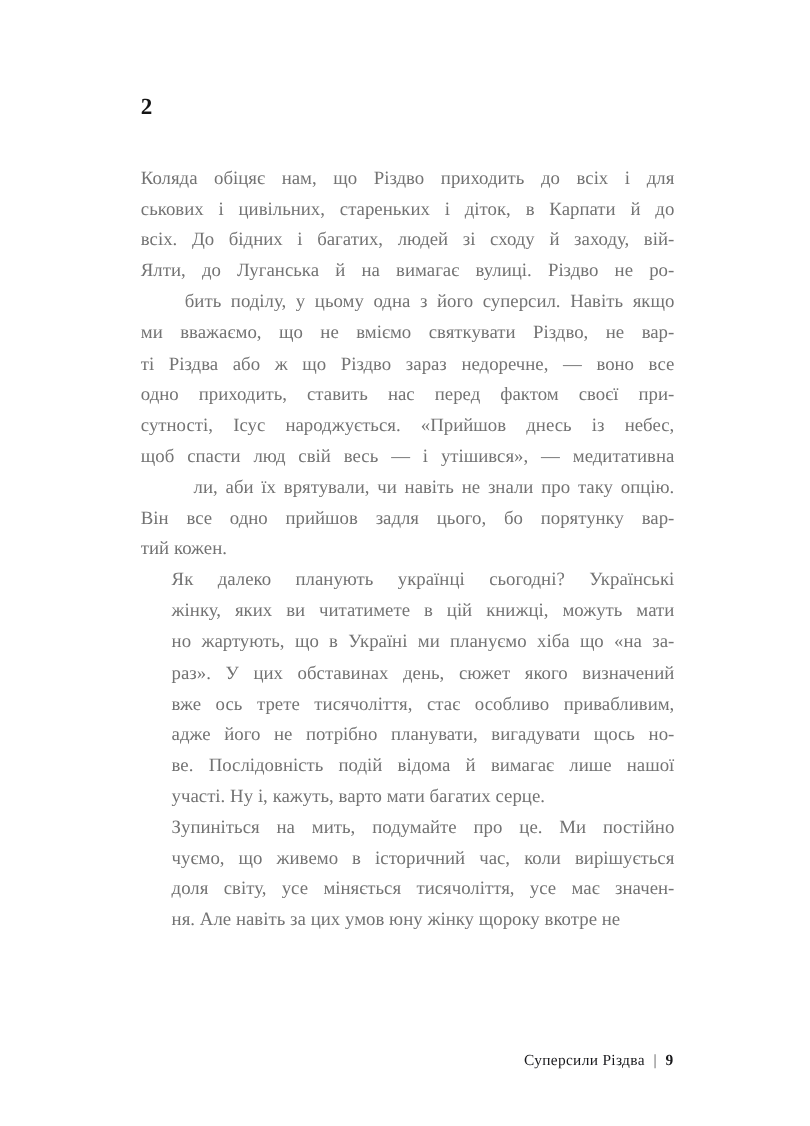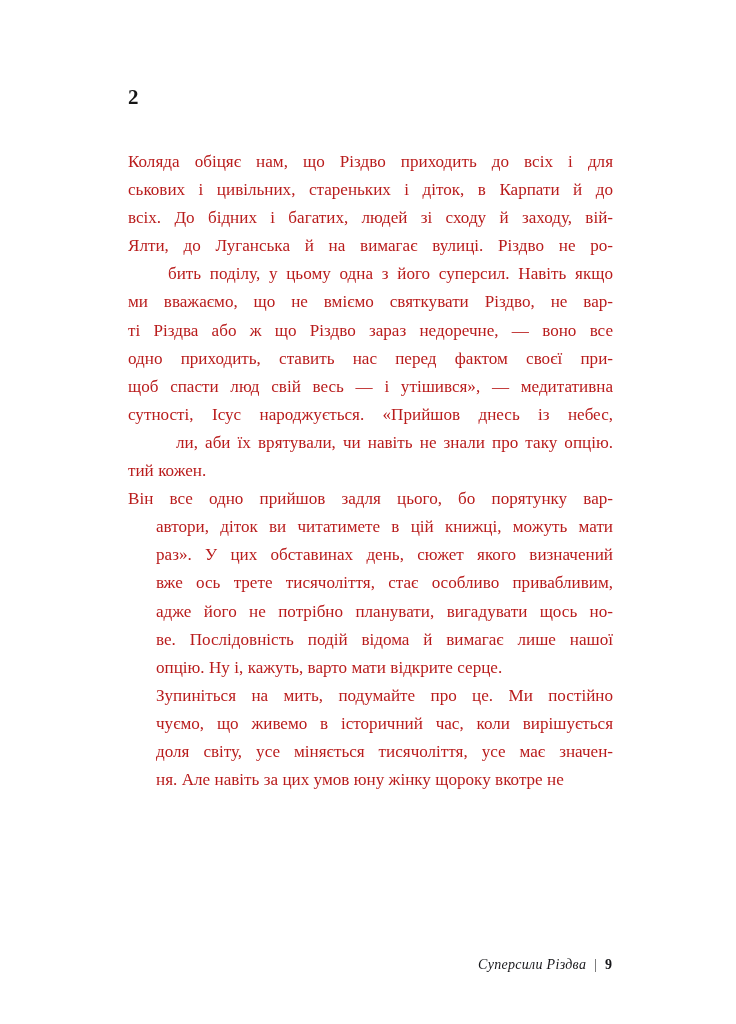--- a/index.html
+++ b/index.html
@@ -41,21 +41,21 @@
     top: 148px;
     width: 485px;
   }
 
   .para {
     margin: 0;
     font-size: 17.1px;
     line-height: 28.1px;
     text-align: justify;
     text-justify: inter-word;
-    color: #b91c1c;
+    color: #737373;
     hyphens: none;
     word-spacing: 0.1px;
   }
   .para.indent {
     text-indent: 28px;
   }
 
   
   .line {
     display: block;
@@ -77,21 +77,20 @@
     top: 955px;
     display: flex;
     align-items: baseline;
     gap: 7px;
     font-size: 14px;
     line-height: 20px;
     color: #18181b;
     white-space: nowrap;
   }
   .footer-title {
-    font-style: italic;
     letter-spacing: 0.3px;
   }
   .footer-sep {
     font-style: normal;
     color: #4a4a4a;
     padding: 0 1px;
   }
   .footer-pagenum {
     font-weight: bold;
     font-style: normal;
@@ -108,33 +107,35 @@
 
   <p class="para">
         <span class="line" style="white-space: pre; word-spacing: 0px;">Коляда обіцяє нам, що Різдво приходить до всіх і для</span>
         <span class="line" style="white-space: pre; word-spacing: 0px;">ськових і цивільних, стареньких і діток, в Карпати й до</span>
         <span class="line" style="white-space: pre; word-spacing: 0px;">всіх. До бідних і багатих, людей зі сходу й заходу, вій-</span>
         <span class="line" style="white-space: pre; word-spacing: 0px;">Ялти, до Луганська й на вимагає вулиці. Різдво не ро-</span>
         <span class="line" style="white-space: pre; word-spacing: 0px; margin-left: 40px;">бить поділу, у цьому одна з його суперсил. Навіть якщо</span>
         <span class="line" style="white-space: pre; word-spacing: 0px;">ми вважаємо, що не вміємо святкувати Різдво, не вар-</span>
         <span class="line" style="white-space: pre; word-spacing: 0px;">ті Різдва або ж що Різдво зараз недоречне, — воно все</span>
         <span class="line" style="white-space: pre; word-spacing: 0px;">одно приходить, ставить нас перед фактом своєї при-</span>
+        <span class="line" style="white-space: pre; word-spacing: 0px;">сутності, Ісус народжується. «Прийшов днесь із небес,</span>
         <span class="line" style="white-space: pre; word-spacing: 0px;">щоб спасти люд свій весь — і утішився», — медитативна</span>
-        <span class="line" style="white-space: pre; word-spacing: 0px;">сутності, Ісус народжується. «Прийшов днесь із небес,</span>
         <span class="line" style="white-space: pre; word-spacing: 0px; margin-left: 48px;">ли, аби їх врятували, чи навіть не знали про таку опцію.</span>
+        <span class="line" style="white-space: pre; word-spacing: 0px;">Він все одно прийшов задля цього, бо порятунку вар-</span>
         <span class="line last">тий кожен.</span>
-        <span class="line" style="white-space: pre; word-spacing: 0px;">Він все одно прийшов задля цього, бо порятунку вар-</span>
       </p>
       <p class="para indent">
-        <span class="line" style="white-space: pre; word-spacing: 0px;">автори, діток ви читатимете в цій книжці, можуть мати</span>
+        <span class="line first-indent" style="white-space: pre; word-spacing: 0px;">Як далеко планують українці сьогодні? Українські</span>
+        <span class="line" style="white-space: pre; word-spacing: 0px;">жінку, яких ви читатимете в цій книжці, можуть мати</span>
+        <span class="line" style="white-space: pre; word-spacing: 0px;">но жартують, що в Україні ми плануємо хіба що «на за-</span>
         <span class="line" style="white-space: pre; word-spacing: 0px;">раз». У цих обставинах день, сюжет якого визначений</span>
         <span class="line" style="white-space: pre; word-spacing: 0px;">вже ось трете тисячоліття, стає особливо привабливим,</span>
         <span class="line" style="white-space: pre; word-spacing: 0px;">адже його не потрібно планувати, вигадувати щось но-</span>
         <span class="line" style="white-space: pre; word-spacing: 0px;">ве. Послідовність подій відома й вимагає лише нашої</span>
-        <span class="line last">опцію. Ну і, кажуть, варто мати відкрите серце.</span>
+        <span class="line last">участі. Ну і, кажуть, варто мати багатих серце.</span>
       </p>
       <p class="para indent">
         <span class="line first-indent" style="white-space: pre; word-spacing: 0px;">Зупиніться на мить, подумайте про це. Ми постійно</span>
         <span class="line" style="white-space: pre; word-spacing: 0px;">чуємо, що живемо в історичний час, коли вирішується</span>
         <span class="line" style="white-space: pre; word-spacing: 0px;">доля світу, усе міняється тисячоліття, усе має значен-</span>
         <span class="line last">ня. Але навіть за цих умов юну жінку щороку вкотре не</span>
       </p>
     </div>
 
   <div class="footer">

